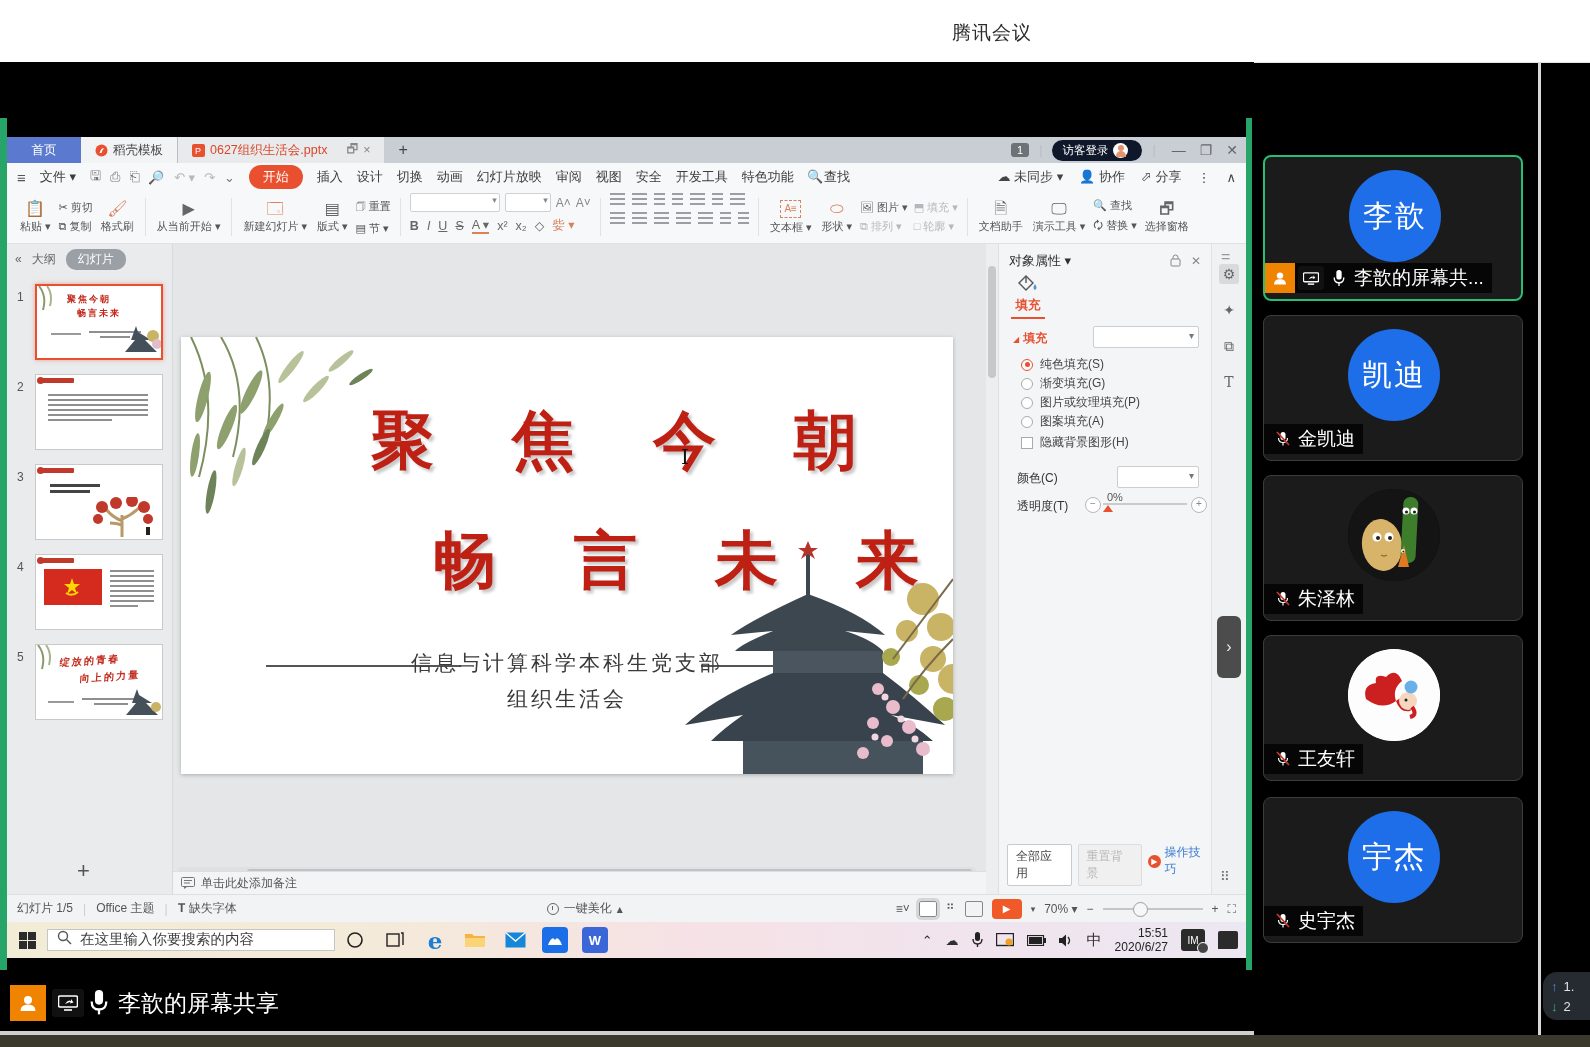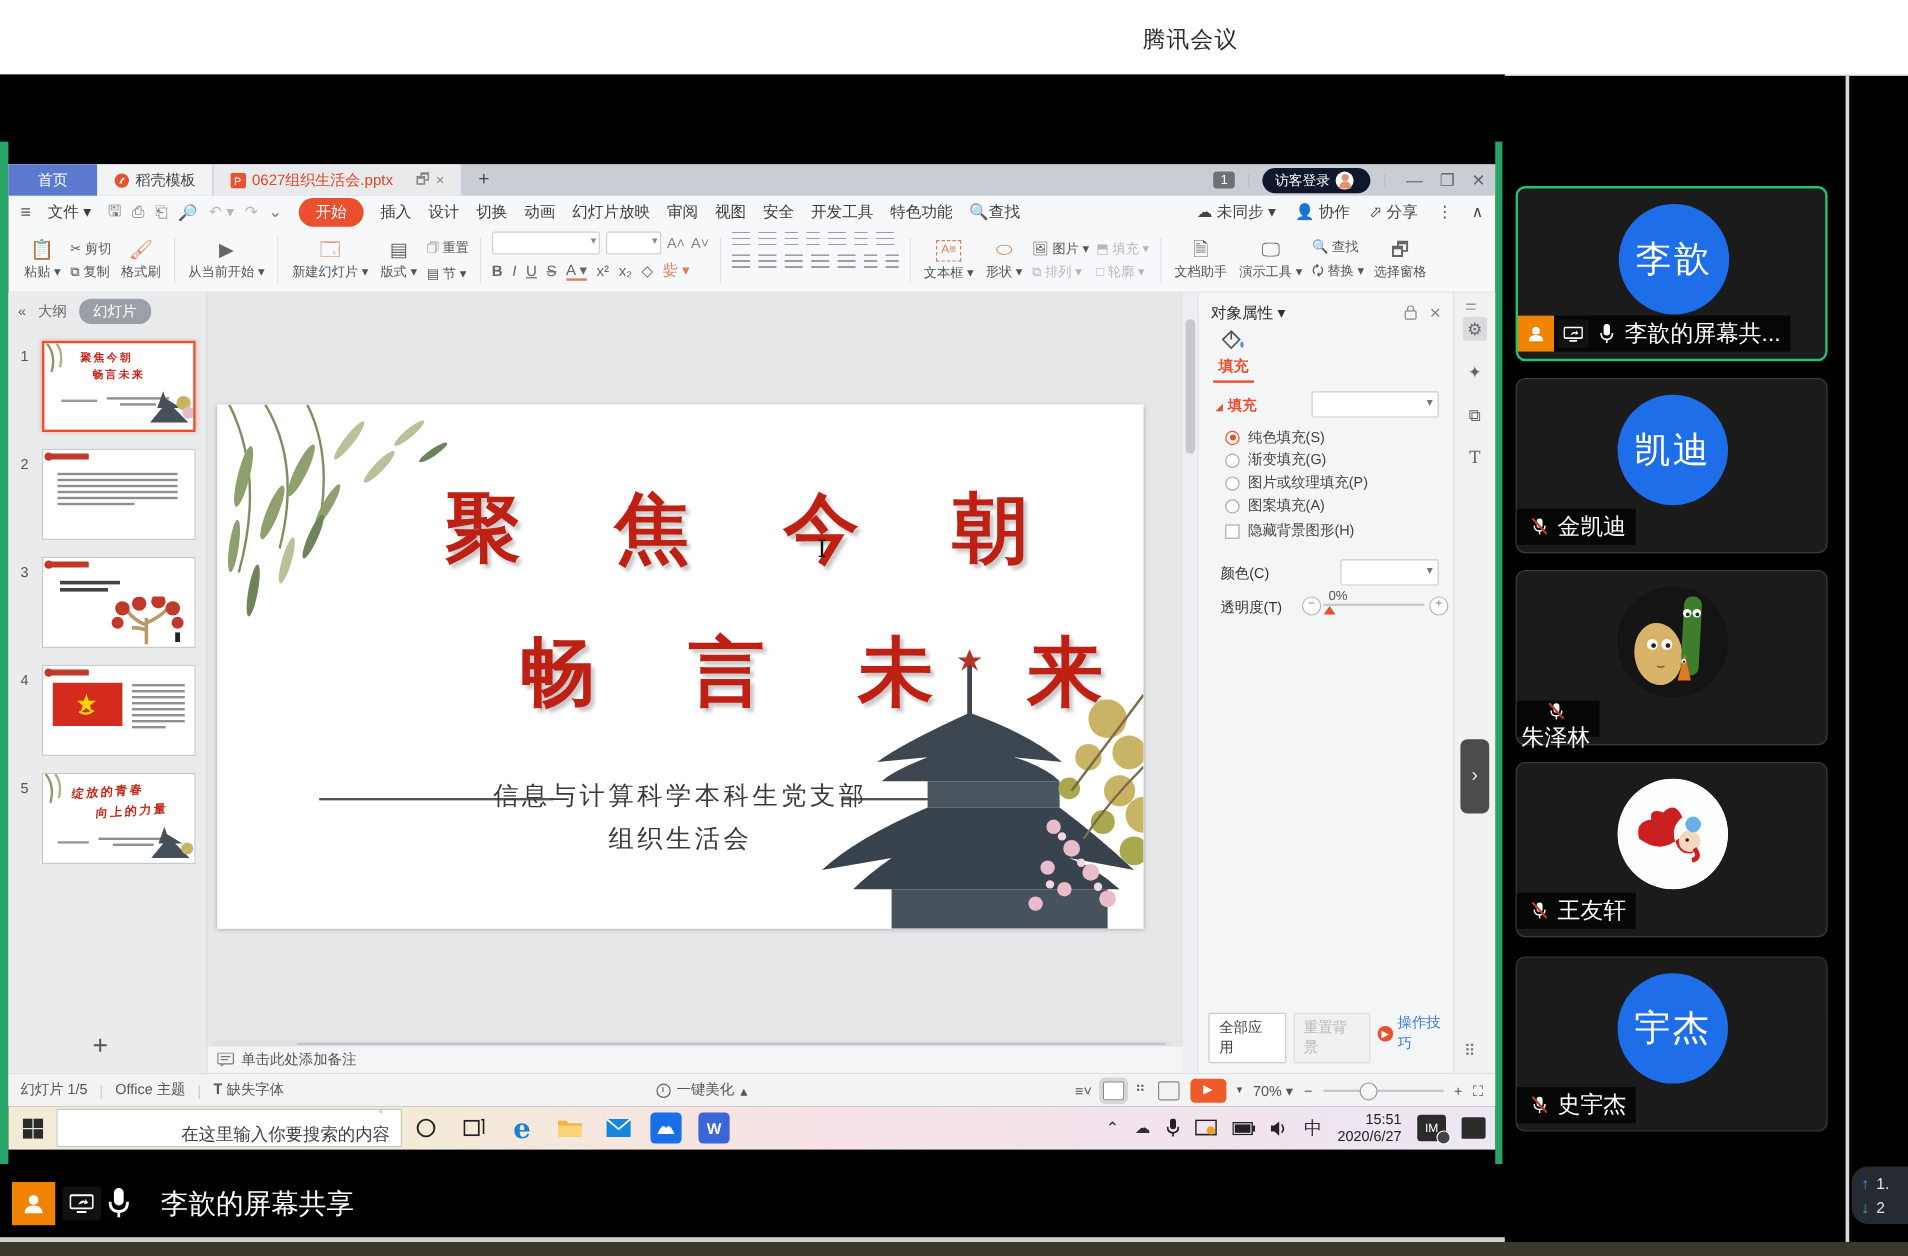--- a/index.html
+++ b/index.html
@@ -12,21 +12,21 @@
   .share-area{left:0;top:62px;width:1254px;height:985px;background:#000;}
   .green-l{left:0;top:118px;width:7px;height:852px;background:#27a468;}
   .green-r{left:1246px;top:118px;width:6px;height:852px;background:#27a468;}
   .bottom-strip{left:0;top:1031px;width:1254px;height:4px;background:#cfcfcf;}
   .olive-bar{left:0;top:1035px;width:1590px;height:12px;background:#3a392c;}
   .sidebar-divider{left:1538px;top:62px;width:3px;height:973px;background:#d9d9d9;}
   
   .share-banner{left:10px;top:985px;display:flex;align-items:center;gap:6px;}
   .badge-person{width:36px;height:36px;background:#f08300;display:flex;align-items:center;justify-content:center;}
   .badge-dark{width:32px;height:28px;background:#111;display:flex;align-items:center;justify-content:center;border-radius:3px;}
-  .share-banner-text{color:#fff;font-size:23px;margin-left:20px;}
+  .share-banner-text{color:#fff;font-size:23px;margin-left:4px;}
   
   .net-pill{left:1543px;top:972px;width:80px;height:48px;background:#262b31;border-radius:14px;padding:4px 8px;box-sizing:border-box;font-size:13px;color:#dfe3e8;}
   .net-row{display:flex;gap:6px;align-items:center;height:20px;}
   .up-arrow{color:#4a8cf7;} .down-arrow{color:#3cb371;}
   
   .tile{left:1263px;width:260px;height:146px;background:#1b1b1b;border:1px solid #3c3c3c;border-radius:8px;box-sizing:border-box;}
   .tile.active{border:2px solid #2bbd70;}
   .avatar{left:84px;top:13px;width:92px;height:92px;border-radius:50%;background:#1d6ee8;display:flex;align-items:center;justify-content:center;color:#fff;font-size:30px;letter-spacing:2px;}
   .avatar.photo{background:#0d0d0d;overflow:hidden;}
   .avatar.white{background:#fff;overflow:hidden;}
@@ -132,21 +132,21 @@
   .clock-ic:before{content:"";position:absolute;left:4px;top:2px;width:1.5px;height:4px;background:#666;}
   .sb-right{margin-left:auto;display:flex;align-items:center;gap:9px;}
   .view-ic{width:18px;height:16px;border:1px solid #888;box-sizing:border-box;}
   .view-ic.norm{background:#fff;border-radius:2px;outline:3px solid #d4d6d8;}
   .play-btn{width:30px;height:20px;background:#f05a28;border-radius:4px;color:#fff;display:flex;align-items:center;justify-content:center;font-size:10px;}
   .zoom-track{width:100px;height:2px;background:#c4c6c8;position:relative;}
   .zoom-thumb{position:absolute;left:30px;top:-6px;width:13px;height:13px;border:1px solid #9a9da0;border-radius:50%;background:#f7f7f7;}
   
   .taskbar{left:7px;top:922px;width:1239px;height:36px;background:linear-gradient(90deg,#f2ecd6 0%,#f4ead9 30%,#f6e2e6 55%,#f0e4ee 80%,#ece7f2 100%);display:flex;align-items:center;}
   .start{width:40px;height:36px;display:flex;align-items:center;justify-content:center;}
-  .searchbox{width:288px;height:32px;background:#fff;border:1px solid #c6c6c6;display:flex;align-items:flex-end;gap:8px;padding:0 9px;font-size:14.5px;color:#3f3f3f;box-sizing:border-box;flex-direction:column;}
+  .searchbox{width:288px;height:22px;background:#fff;border:1px solid #c6c6c6;display:flex;align-items:flex-start;gap:8px;padding:0 9px;font-size:14.5px;color:#3f3f3f;box-sizing:border-box;}
   .tb-ic{width:40px;height:36px;display:flex;align-items:center;justify-content:center;}
   .appic{width:26px;height:26px;border-radius:4px;display:flex;align-items:center;justify-content:center;color:#fff;font-weight:bold;}
   .tray{margin-left:auto;display:flex;align-items:center;gap:13px;padding-right:8px;color:#2f2f2f;font-size:13px;}
   .clock{font-size:12px;text-align:right;line-height:14px;color:#222;}
   .imic{width:24px;height:22px;background:#2b2b2b;border-radius:3px;position:relative;color:#fff;font-size:10px;display:flex;align-items:center;justify-content:center;}
   .imic .bdg{position:absolute;right:-4px;bottom:-3px;width:10px;height:10px;border-radius:50%;background:#444;border:1px solid #fff;}
   .notif{width:20px;height:18px;background:#2b2b2b;border-radius:2px 2px 2px 0;position:relative;}
 </style>
 </head>
 <body>
@@ -810,21 +810,21 @@
       <rect x="54" y="8" width="15" height="66" rx="7" fill="#3e7d2c" transform="rotate(3 61 40)"></rect>
       <circle cx="58" cy="22" r="3.5" fill="#fff"></circle>
         <circle cx="58.5" cy="23" r="1.6" fill="#222"></circle>
       <circle cx="66" cy="22" r="3.5" fill="#fff"></circle>
         <circle cx="66.5" cy="23" r="1.6" fill="#222"></circle>
       <path d="M50 78 L56 56 L61 78Z" fill="#e07a20"></path>
       <circle cx="55" cy="62" r="2" fill="#fff"></circle>
         <circle cx="55.4" cy="62.4" r="1" fill="#222"></circle>
     </svg>
   </div>
-  <div class="abs tile-label" style="padding-left:4px;flex-direction:column;">
+  <div class="abs tile-label" style="padding-left:4px;">
     <span class="micwrap">
         <svg width="16" height="18" viewBox="0 0 16 16">
           <rect x="5.5" y="1" width="5" height="8" rx="2.5" fill="#fff"></rect>
           <path d="M3.5 7 Q3.5 11.5 8 11.5 Q12.5 11.5 12.5 7" fill="none" stroke="#fff" stroke-width="1.2"></path>
           <line x1="8" y1="11.5" x2="8" y2="14.5" stroke="#fff" stroke-width="1.2"></line>
           <line x1="2" y1="1" x2="14" y2="14" stroke="#c0392b" stroke-width="1.8"></line>
         </svg>
       </span>
     <span>朱泽林</span>
   </div>

